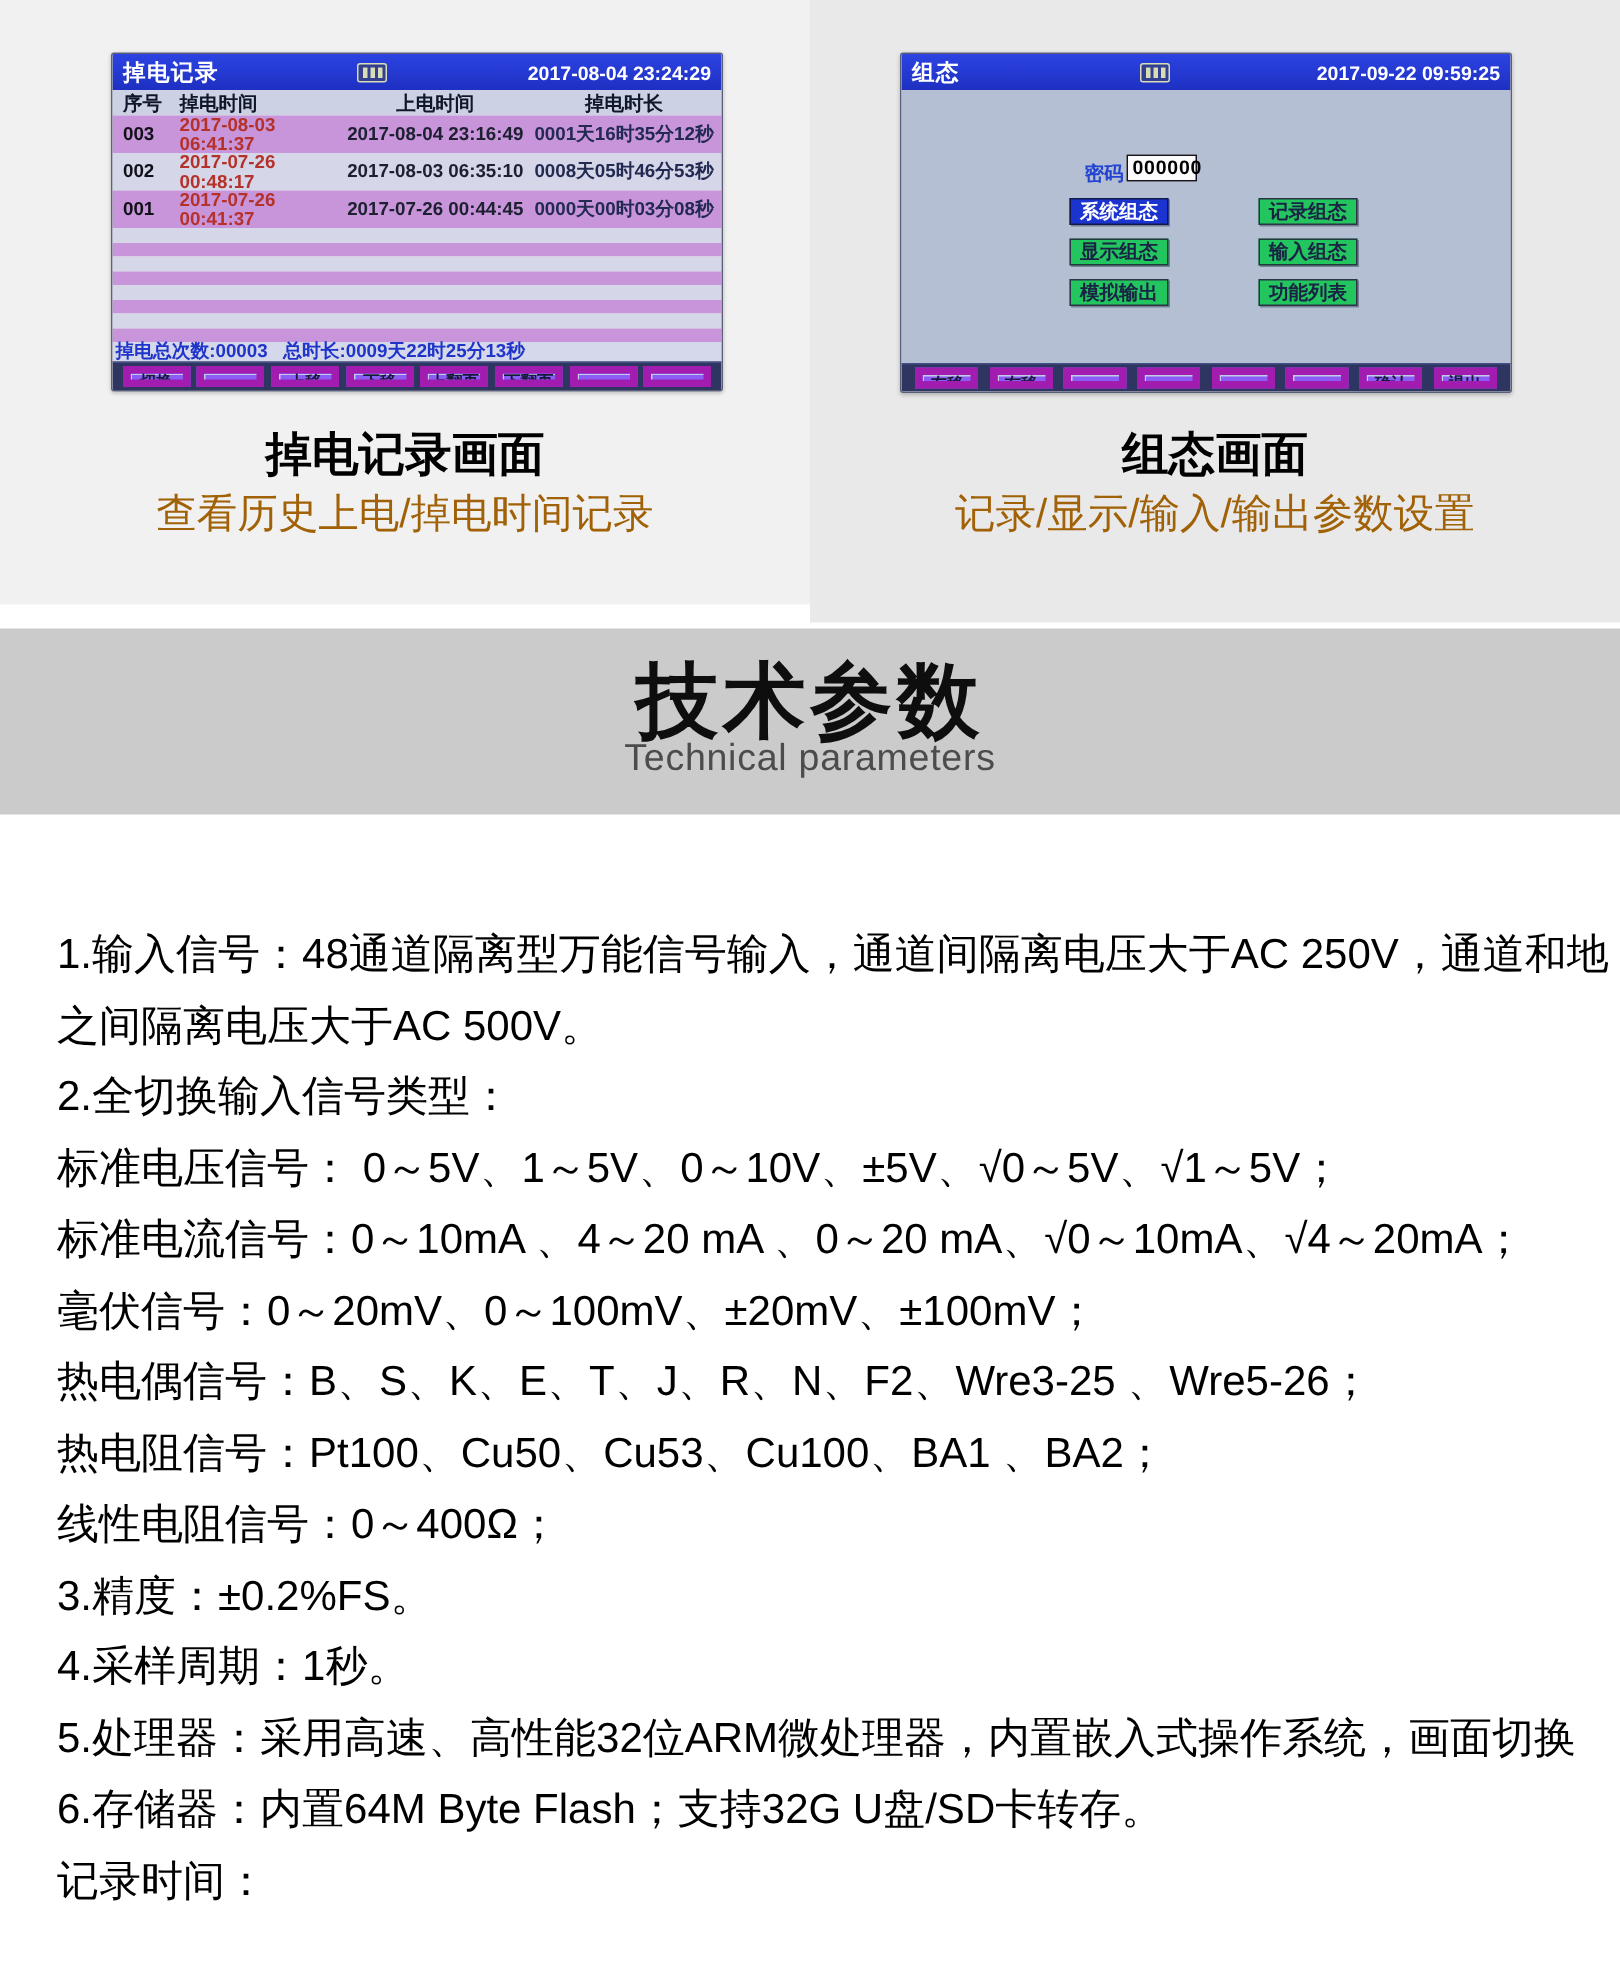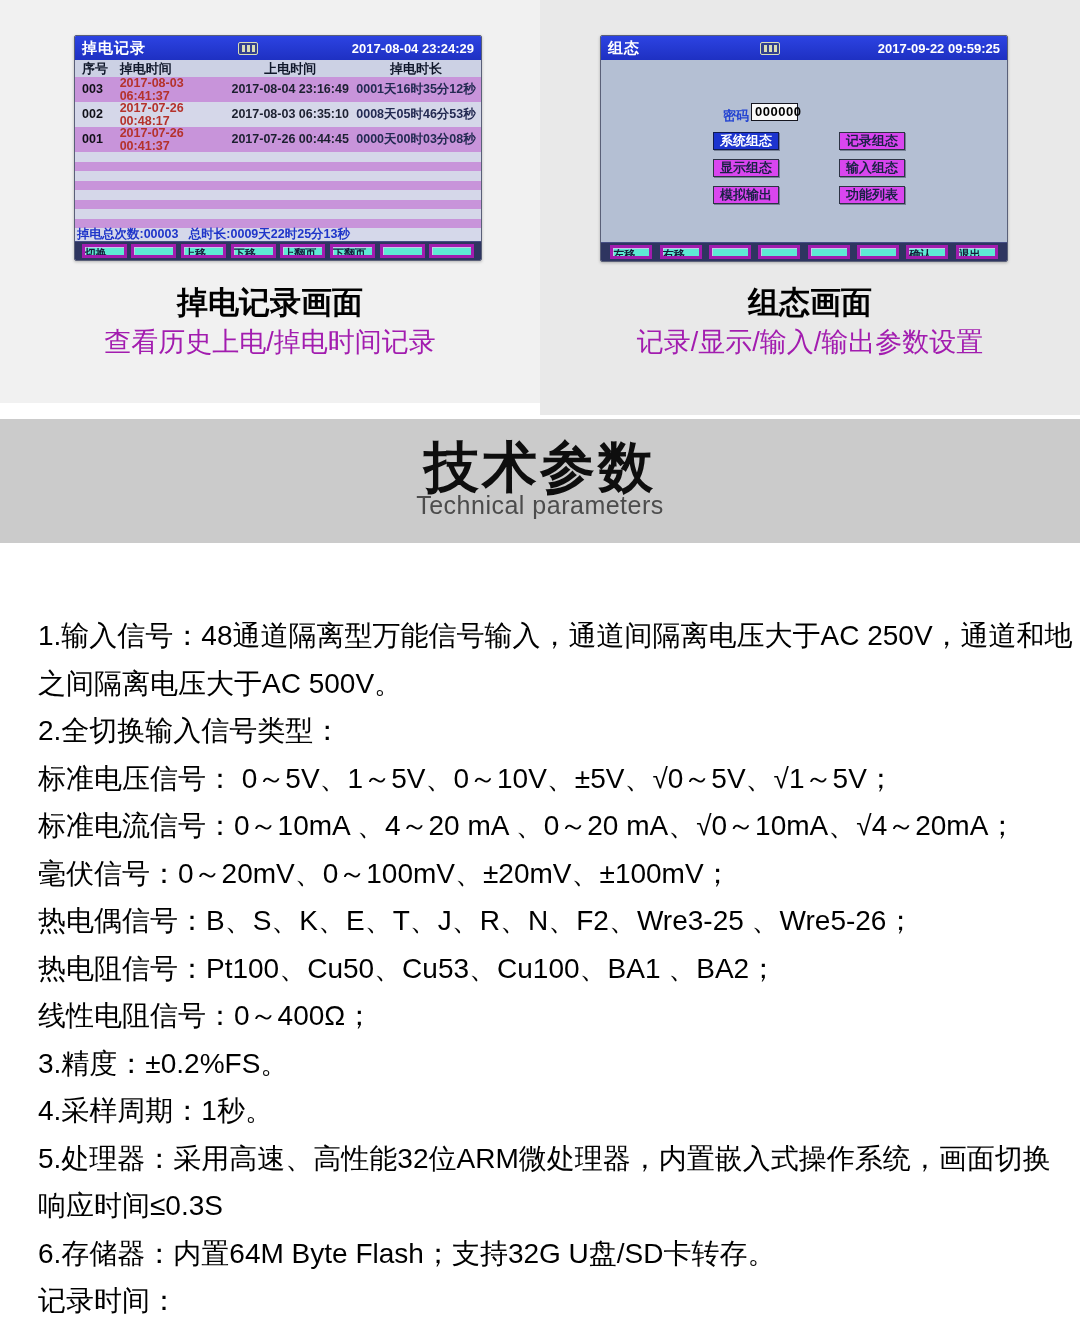--- a/index.html
+++ b/index.html
@@ -38,43 +38,43 @@
   .col-on{width:30%;text-align:center}
   .col-dur{width:32%;text-align:center}
   .t-no{color:#101018}
   .t-off{color:#b5322b}
   .t-on{color:#1c2030}
   .t-dur{color:#232a52}
   .statusline{height:13px;background:#d5d8ea;color:#1f35c9;font-size:12.5px;font-weight:bold;
     padding-left:2px;line-height:13px;white-space:pre;flex:0 0 auto}
   .btnbar{height:19px;background:#2e3560;border-top:1px solid #454e85;
     display:flex;align-items:center;justify-content:space-evenly;padding:0 2px;flex:0 0 auto}
-  .skey{width:45px;height:14px;background:#5eead4;border:3px solid #a21caf;
+  .skey{width:45px;height:14px;background:#8b5cf6;border:5px solid #a21caf;
     box-shadow:inset 1px 1px 0 #c3cbe8;color:#151a38;font-size:11px;font-weight:bold;
-    line-height:12px;overflow:hidden}
+    text-align:center;line-height:12px;overflow:hidden}
   .panel-right .skey{width:42px}
 
   
   .body2{flex:1;position:relative;background:#b4bfd3}
   .pwlabel{position:absolute;left:122px;top:47px;color:#2343d2;font-size:13px;font-weight:bold}
   .pwvalue{position:absolute;left:150px;top:43px;width:47px;height:18px;background:#fbfbfb;
     border:1px solid #15151f;color:#000;font-size:13px;font-weight:bold;line-height:16px;
     padding-left:3px;letter-spacing:.5px}
-  .mbtn{position:absolute;width:66px;height:18px;border:1px solid #2c3344;background:#d946ef;
+  .mbtn{position:absolute;width:66px;height:18px;border:1px solid #2c3344;background:#22c55e;
     color:#1a2245;font-size:13px;font-weight:bold;text-align:center;line-height:16px;
     box-shadow:1px 1px 0 rgba(40,48,70,.45)}
   .mbtn.sel{background:#1c34cf;color:#fff;border-color:#101a4e}
   .m1{left:112px;top:72px}.m2{left:238px;top:72px}
   .m3{left:112px;top:99px}.m4{left:238px;top:99px}
   .m5{left:112px;top:126px}.m6{left:238px;top:126px}
 
   
   .cap-title{position:absolute;top:282px;width:100%;text-align:center;
     font-size:31px;font-weight:bold;color:#000}
-  .cap-sub{position:absolute;top:324px;width:100%;text-align:center;font-size:27px;color:#a21caf}
+  .cap-sub{position:absolute;top:324px;width:100%;text-align:center;font-size:27px;color:#a16207}
 
   
   .banner{width:1080px;height:124px;background:#cbcbcb;text-align:center}
   .banner-title{padding-top:20px;font-size:55px;font-weight:bold;color:#0e0e0e;
     letter-spacing:3px;line-height:1.05}
   .banner-sub{font-size:25px;color:#4c4c4c;margin-top:-6px;letter-spacing:.5px}
 
   
   .specs{padding:69px 0 0 38px}
   .specs p{font-size:28px;line-height:47.5px;color:#000;white-space:pre}
@@ -193,16 +193,15 @@
   <p>2.全切换输入信号类型：</p>
   <p>标准电压信号： 0～5V、1～5V、0～10V、±5V、√0～5V、√1～5V；</p>
   <p>标准电流信号：0～10mA 、4～20 mA 、0～20 mA、√0～10mA、√4～20mA；</p>
   <p>毫伏信号：0～20mV、0～100mV、±20mV、±100mV；</p>
   <p>热电偶信号：B、S、K、E、T、J、R、N、F2、Wre3-25 、Wre5-26；</p>
   <p>热电阻信号：Pt100、Cu50、Cu53、Cu100、BA1 、BA2；</p>
   <p>线性电阻信号：0～400Ω；</p>
   <p>3.精度：±0.2%FS。</p>
   <p>4.采样周期：1秒。</p>
   <p>5.处理器：采用高速、高性能32位ARM微处理器，内置嵌入式操作系统，画面切换</p>
-  <p>响应时间≤0.3S</p>
   <p>6.存储器：内置64M Byte Flash；支持32G U盘/SD卡转存。</p>
   <p>记录时间：</p>
 </div>
 
 </body></html>

